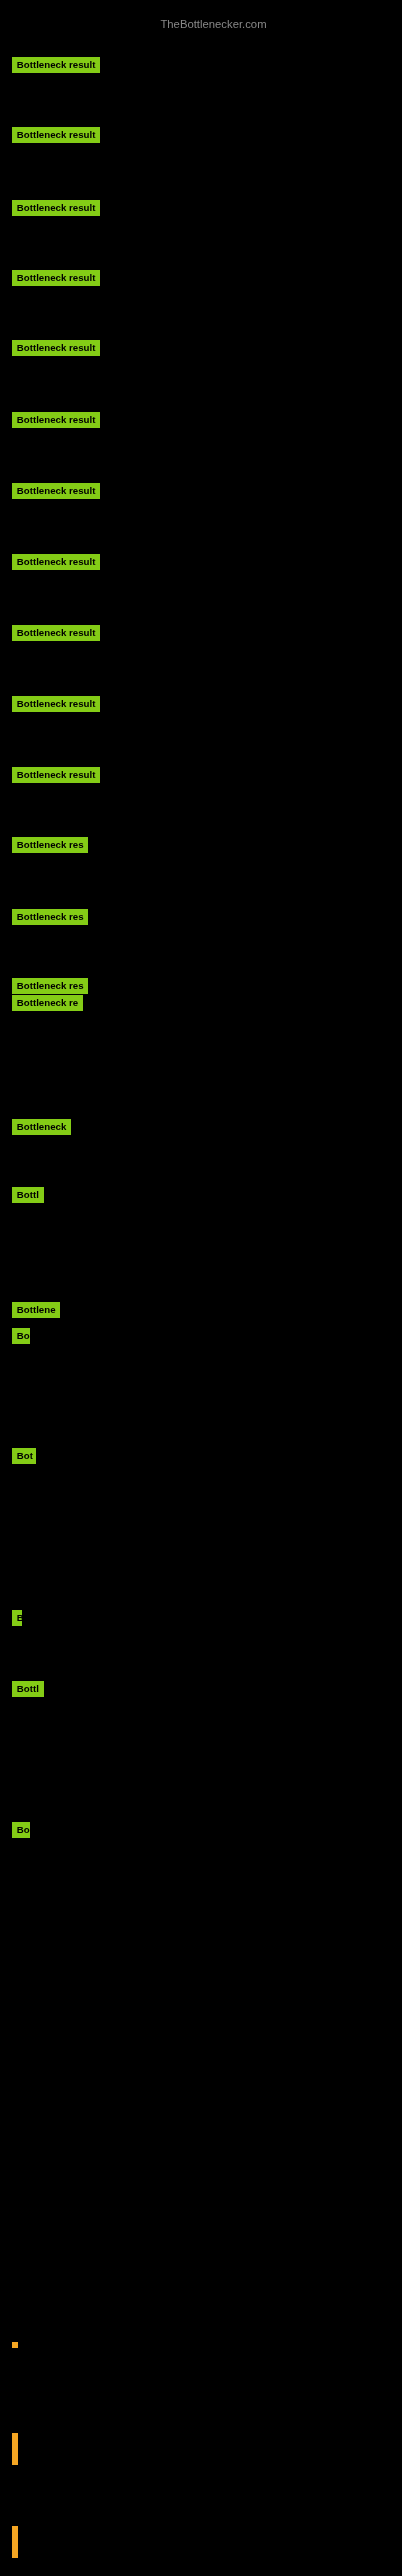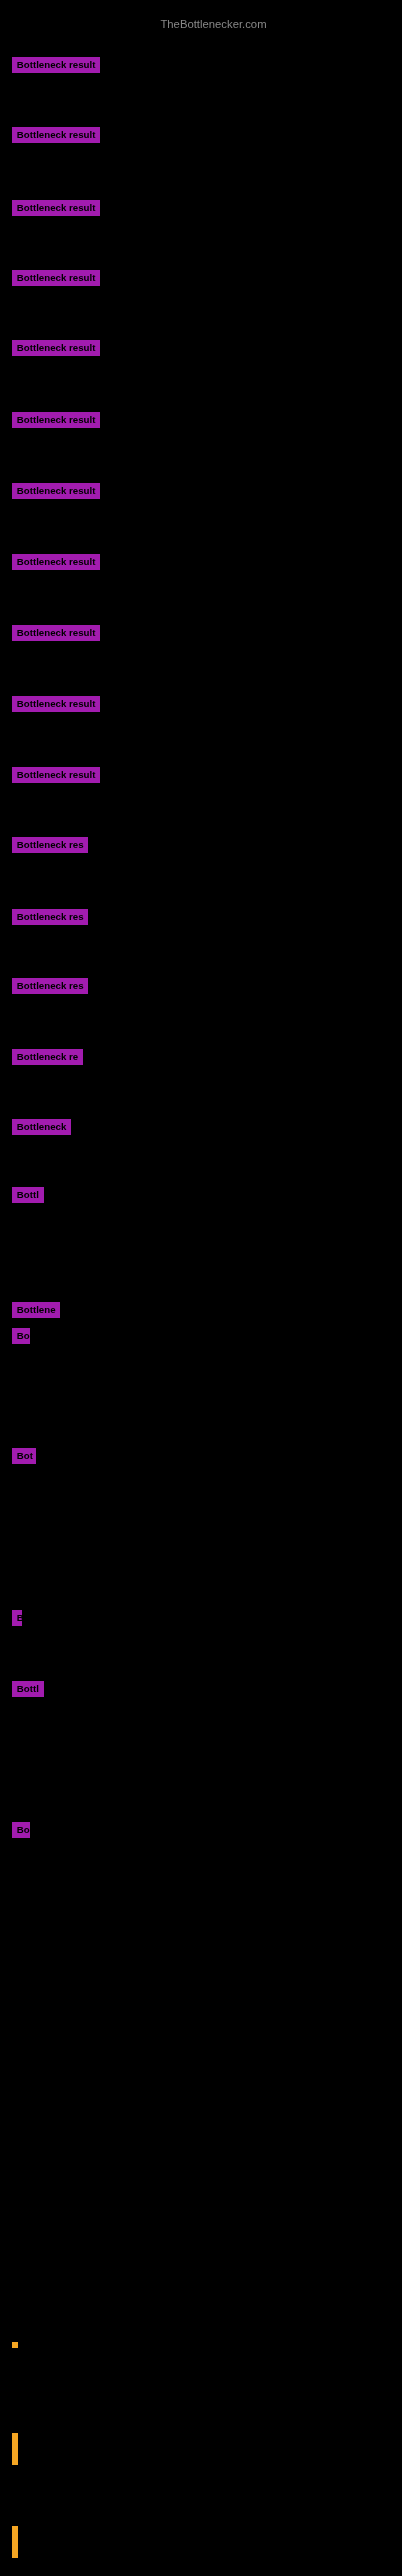--- a/index.html
+++ b/index.html
@@ -17,21 +17,21 @@
     #site-title {
       text-align: center;
       color: #888888;
       font-size: 11.3px;
       padding: 6.4px 0;
       position: absolute;
       width: 100%;
       top: 0;
     }
     .bottleneck-label {
-      background-color: #a21caf;
+      background-color: #84cc16;
       color: #000000;
       font-size: 9.7px;
       font-weight: bold;
       padding: 2.4px 4.8px;
       display: inline-block;
       white-space: nowrap;
       overflow: hidden;
       position: absolute;
       left: 0;
     }
@@ -55,21 +55,21 @@
     <div class="bottleneck-label" style="top: 328px; max-width: 113px;">Bottleneck result</div>
     <div class="bottleneck-label" style="top: 400px; max-width: 109px;">Bottleneck result</div>
     <div class="bottleneck-label" style="top: 471px; max-width: 115px;">Bottleneck result</div>
     <div class="bottleneck-label" style="top: 542px; max-width: 116px;">Bottleneck result</div>
     <div class="bottleneck-label" style="top: 613px; max-width: 111px;">Bottleneck result</div>
     <div class="bottleneck-label" style="top: 684px; max-width: 106px;">Bottleneck result</div>
     <div class="bottleneck-label" style="top: 755px; max-width: 103px;">Bottleneck result</div>
     <div class="bottleneck-label" style="top: 825px; max-width: 98px;">Bottleneck res</div>
     <div class="bottleneck-label" style="top: 897px; max-width: 105px;">Bottleneck res</div>
     <div class="bottleneck-label" style="top: 966px; max-width: 95px;">Bottleneck res</div>
-    <div class="bottleneck-label" style="top: 1037px; max-width: 89px;">Bottleneck re</div>
+    <div class="bottleneck-label" style="top: 983px; max-width: 89px;">Bottleneck re</div>
     <div class="bottleneck-label" style="top: 1107px; max-width: 72px;">Bottleneck</div>
     <div class="bottleneck-label" style="top: 1175px; max-width: 36px;">Bottl</div>
     <div class="bottleneck-label" style="top: 1290px; max-width: 55px;">Bottlene</div>
     <div class="bottleneck-label" style="top: 1316px; max-width: 17.7px;">Bo</div>
     <div class="bottleneck-label" style="top: 1436px; max-width: 24px;">Bot</div>
     <div class="bottleneck-label" style="top: 1598px; max-width: 9.7px;">B</div>
     <div class="bottleneck-label" style="top: 1669px; max-width: 42px;">Bottl</div>
     <div class="bottleneck-label" style="top: 1810px; max-width: 17.7px;">Bo</div>
   </div>
 <div id="bars-container">

